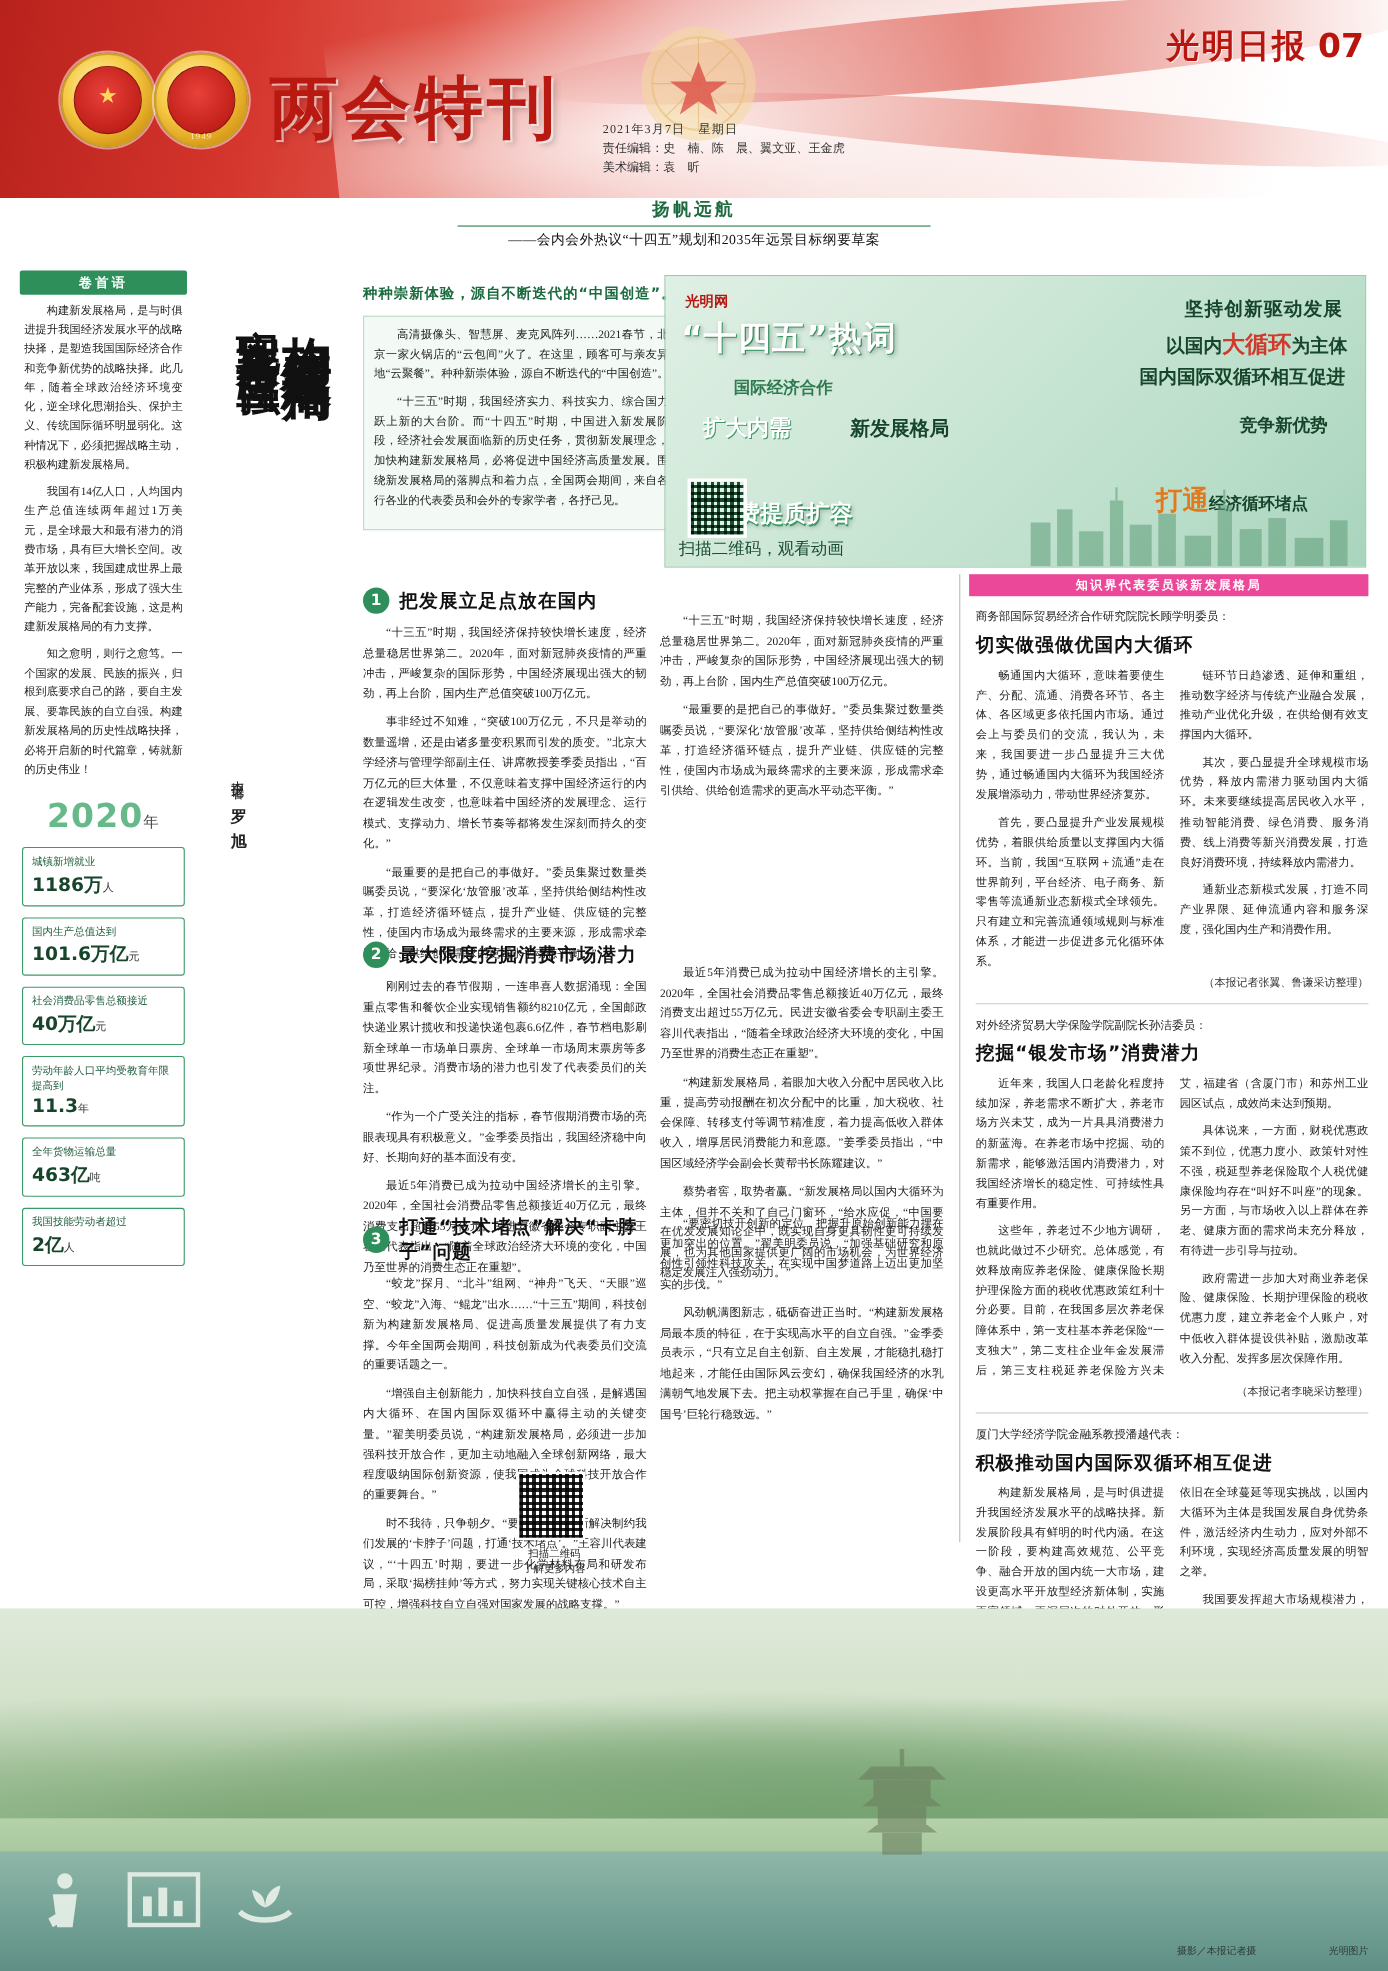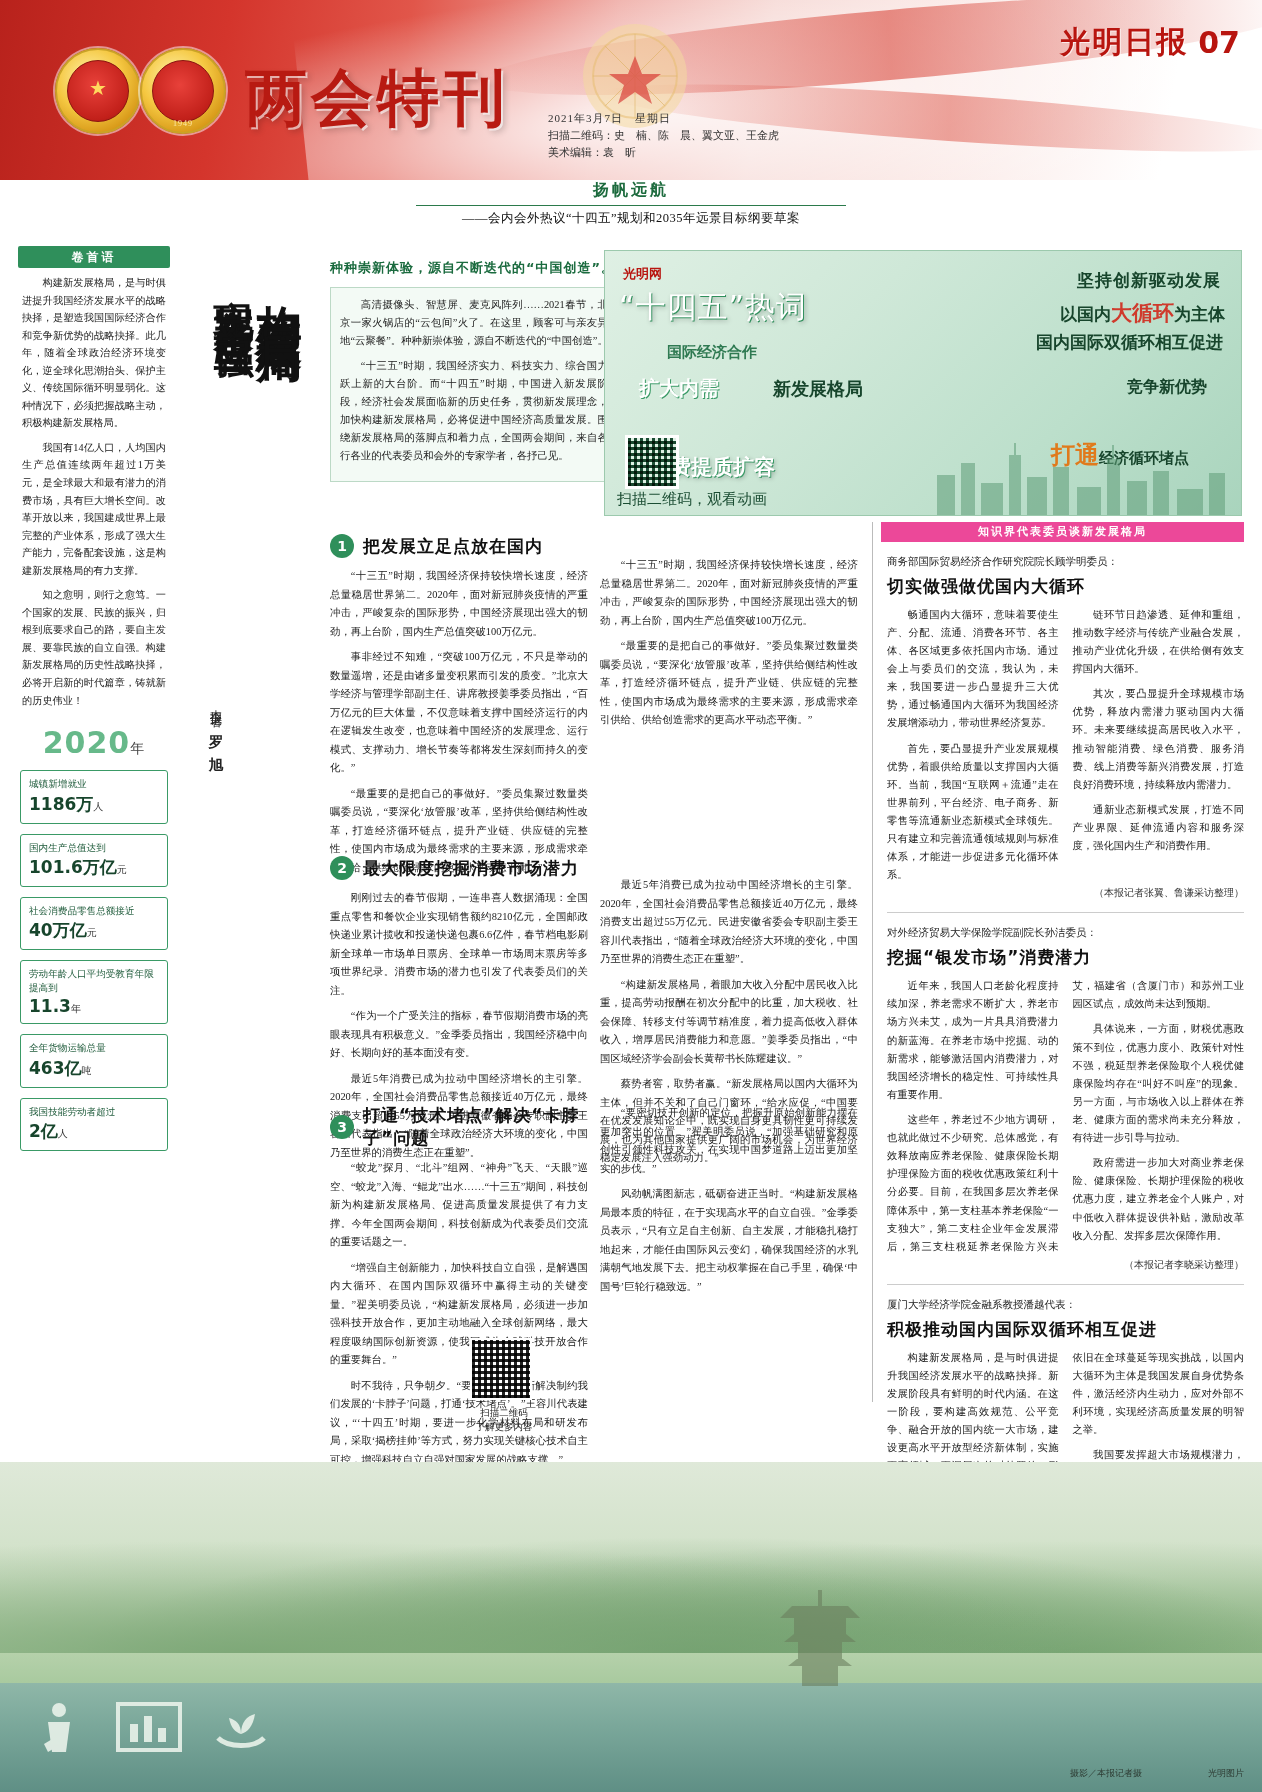--- a/index.html
+++ b/index.html
@@ -180,21 +180,21 @@
     border:1px solid #9cc9ad;
     overflow:hidden;
   }
   .gcard .logo-dot {
     position:absolute; left:18px; top:14px;
     font-family:"DejaVu Sans", sans-serif; font-size:13px; color:#b8150f; font-weight:bold;
   }
   .gcard .kw {
     position:absolute; left:14px; top:36px;
     font-family:"DejaVu Sans", sans-serif;
-    font-size:30px; font-weight:normal; color:#ffffff;
+    font-size:30px; font-weight:bold; color:#ffffff;
     text-shadow: 1px 1px 0 #2f8f5b, 2px 2px 5px rgba(0,0,0,.3);
     letter-spacing:1px;
   }
   .gcard .t1 {
     position:absolute; right:20px; top:18px;
     font-family:"DejaVu Sans", sans-serif; font-size:17px; font-weight:bold; color:#17452c;
     letter-spacing:1px;
   }
   .gcard .t2 {
     position:absolute; right:16px; top:48px;
@@ -378,21 +378,21 @@
           <line x1="33" y1="62" x2="117" y2="62"></line>
         <line x1="45" y1="32" x2="105" y2="92"></line>
           <line x1="105" y1="32" x2="45" y2="92"></line>
       </g>
       <polygon points="75,42 82,60 101,60 86,71 92,90 75,78 58,90 64,71 49,60 68,60" fill="#d9453a" opacity=".85"></polygon>
     </svg>
 
     <div class="mh-title">两会特刊</div>
     <div class="mh-meta">
       <div class="ln1">2021年3月7日　星期日</div>
-      <div>扫描二维码：史　楠、陈　晨、翼文亚、王金虎</div>
+      <div>责任编辑：史　楠、陈　晨、翼文亚、王金虎</div>
       <div>美术编辑：袁　昕</div>
     </div>
 
     <div class="brand">
       <span class="brand-name">光明日报</span>
       <span class="brand-page">07</span>
     </div>
   </div>
 
   <div class="subbanner">

